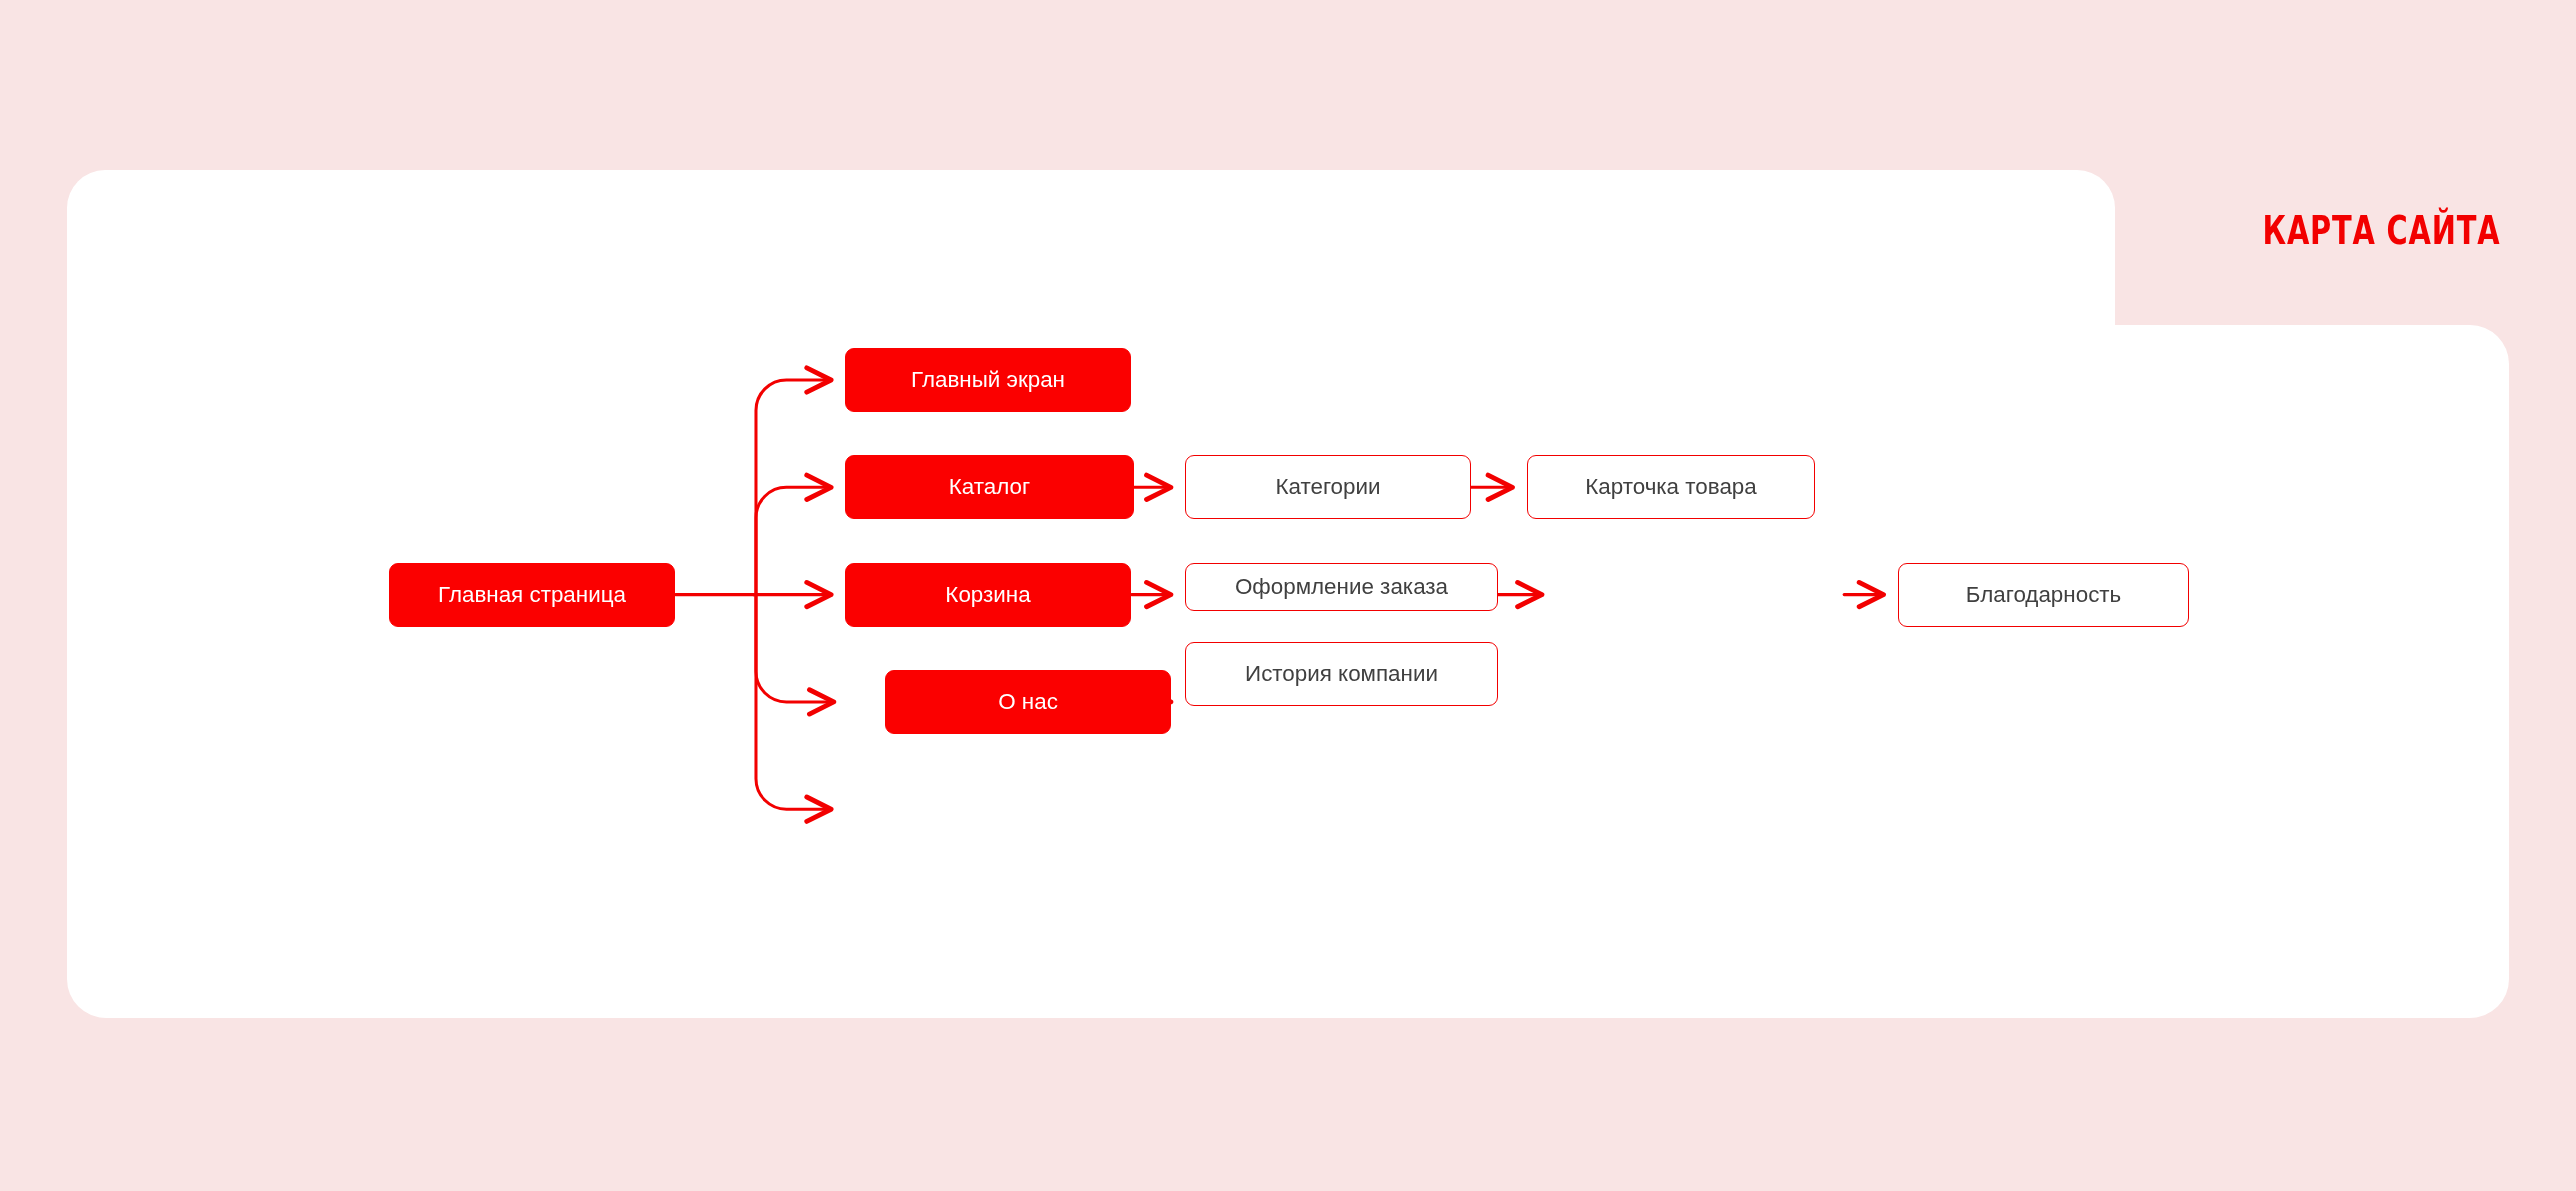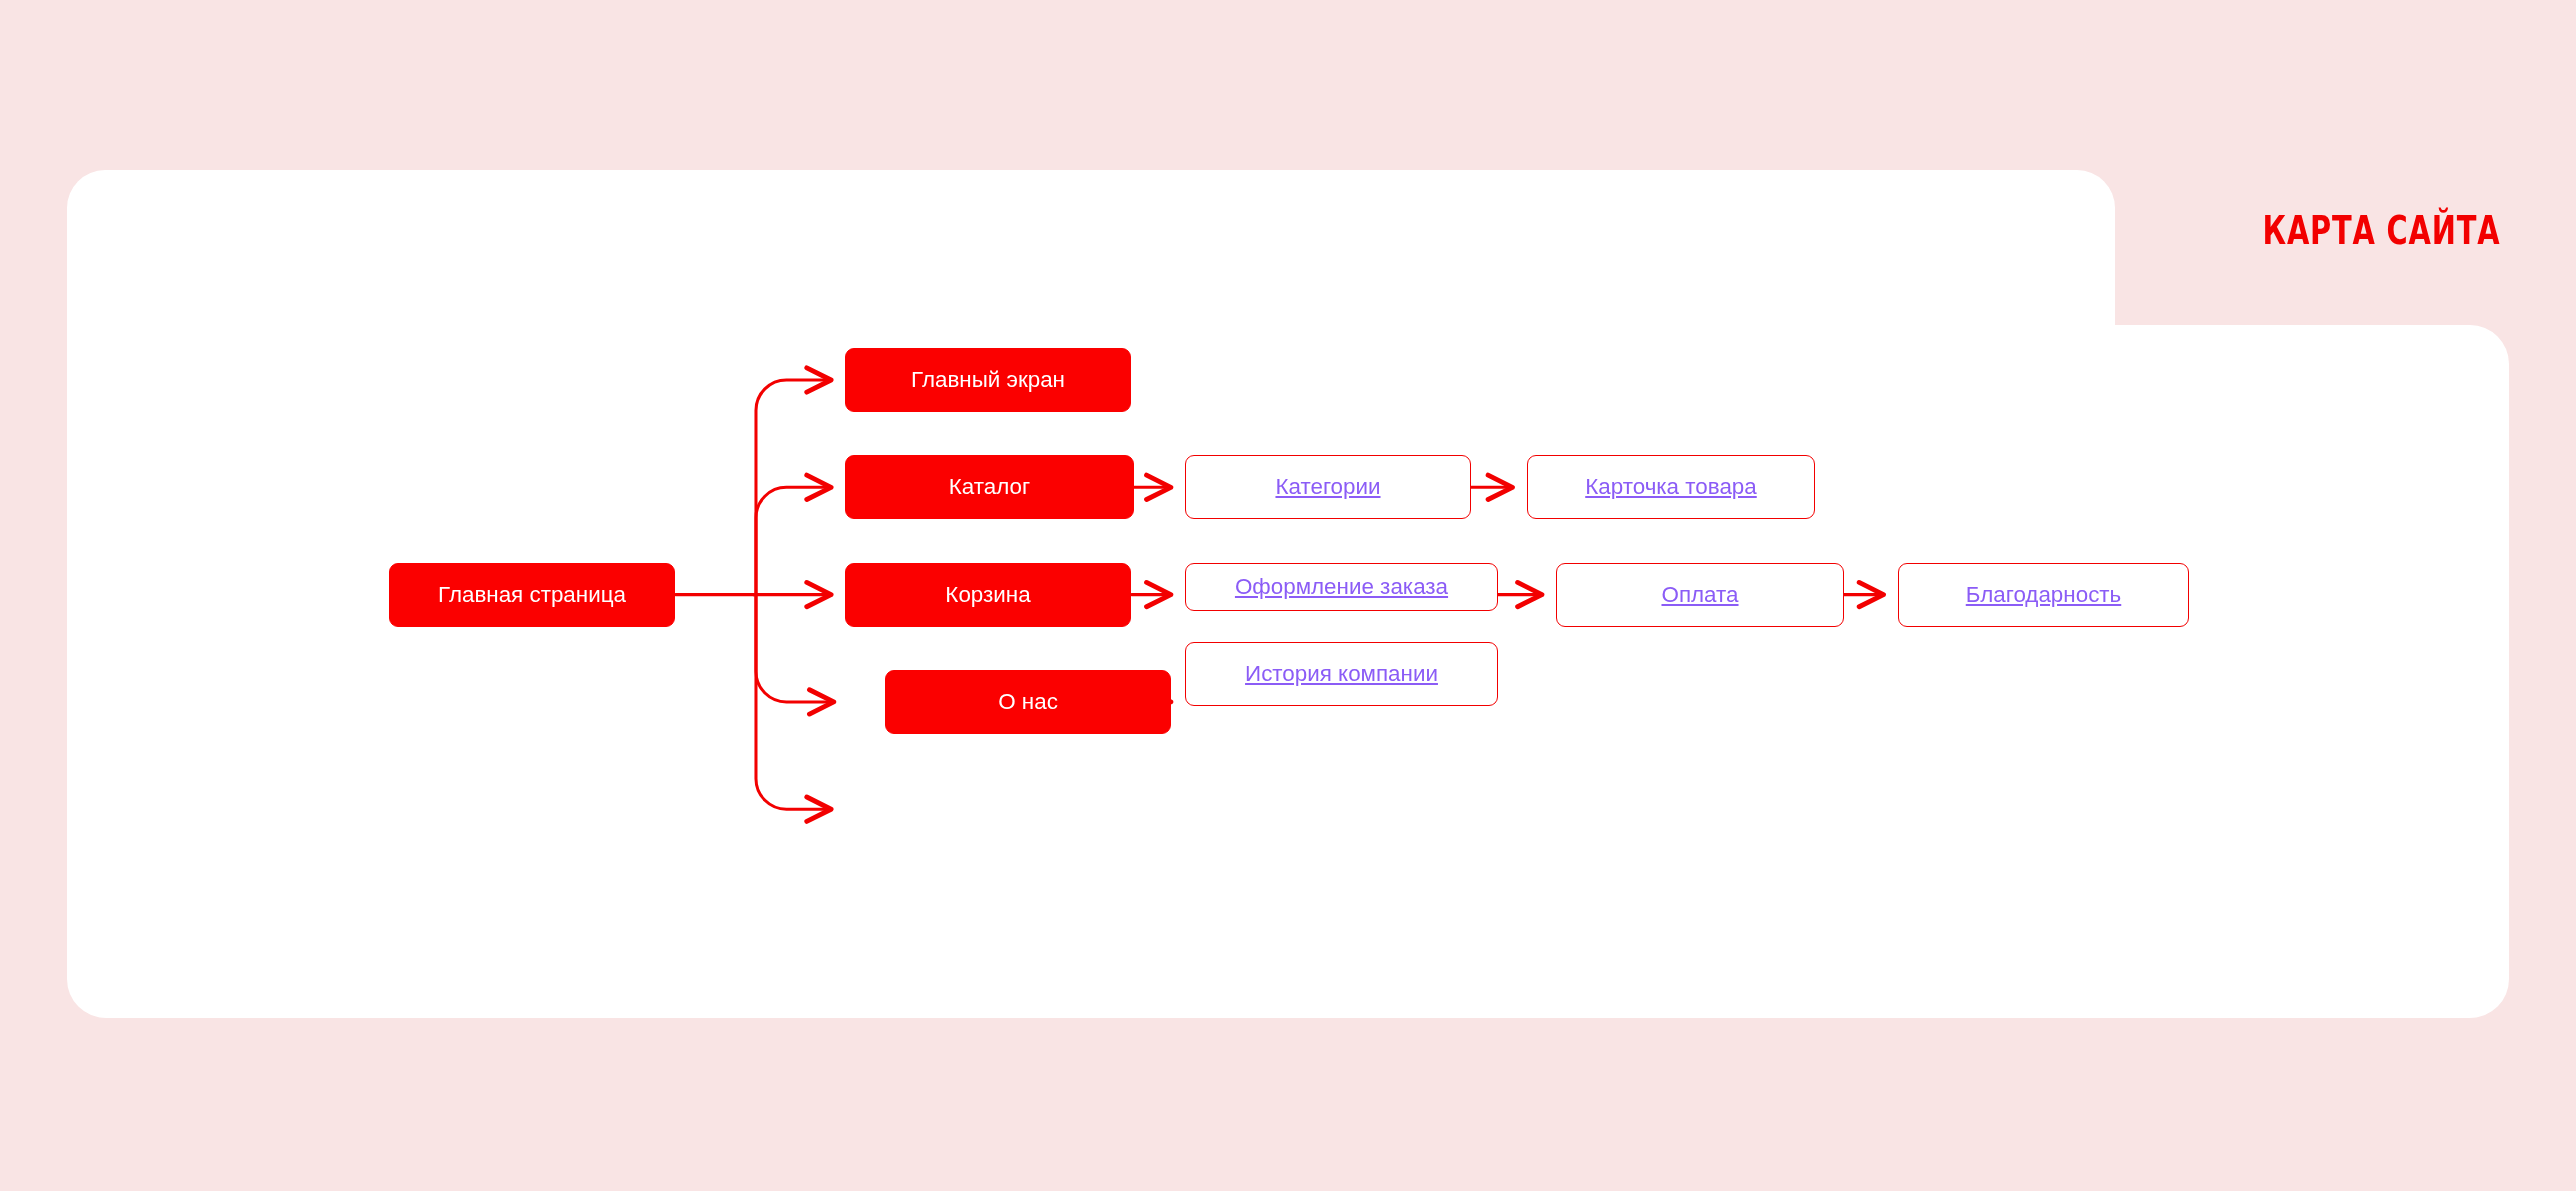--- a/index.html
+++ b/index.html
@@ -75,23 +75,22 @@
     text-align: center;
     white-space: nowrap;
   }
   .node.filled {
     background: #fb0000;
     color: #ffffff;
     border: 1.8px solid #fb0000;
   }
   .node.outlined {
     background: #ffffff;
-    color: #8b5cf6;
+    color: #404040;
     border: 1.8px solid #f20000;
-    text-decoration: underline;
   }
   svg.links {
     position: absolute;
     left: 0;
     top: 0;
     width: 2576px;
     height: 1191px;
     pointer-events: none;
   }
 </style>
@@ -128,20 +127,19 @@
           <path d="M845,665 L842,665"></path>
         </g>
     </svg>
   <div class="node filled" style="left: 389px; top: 563px; width: 286px; height: 64px;">Главная страница</div>
       <div class="node filled" style="left: 845px; top: 348px; width: 286px; height: 64px;">Главный экран</div>
       <div class="node filled" style="left: 845px; top: 455px; width: 289px; height: 64px;">Каталог</div>
       <div class="node outlined" style="left: 1185px; top: 455px; width: 286px; height: 64px;">Категории</div>
       <div class="node outlined" style="left: 1527px; top: 455px; width: 288px; height: 64px;">Карточка товара</div>
       <div class="node filled" style="left: 845px; top: 563px; width: 286px; height: 64px;">Корзина</div>
       <div class="node outlined" style="left: 1185px; top: 563px; width: 313px; height: 48px;">Оформление заказа</div>
-      <div class="node outlined" style="left: 1556px; top: 563px; width: 288px; height: 64px;">Оплата</div>
       <div class="node outlined" style="left: 1898px; top: 563px; width: 291px; height: 64px;">Благодарность</div>
       <div class="node filled" style="left: 848px; top: 670px; width: 286px; height: 64px; margin-left: 37px;">О нас</div>
       <div class="node outlined" style="left: 1185px; top: 642px; width: 313px; height: 64px;">История компании</div>
     </div>
 
 </div>
 
 
 </body></html>

